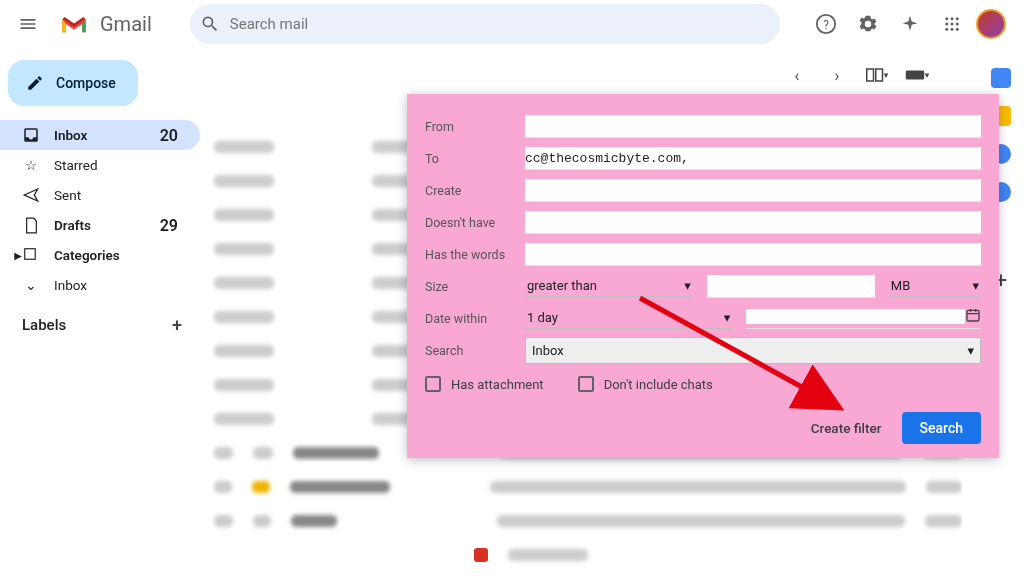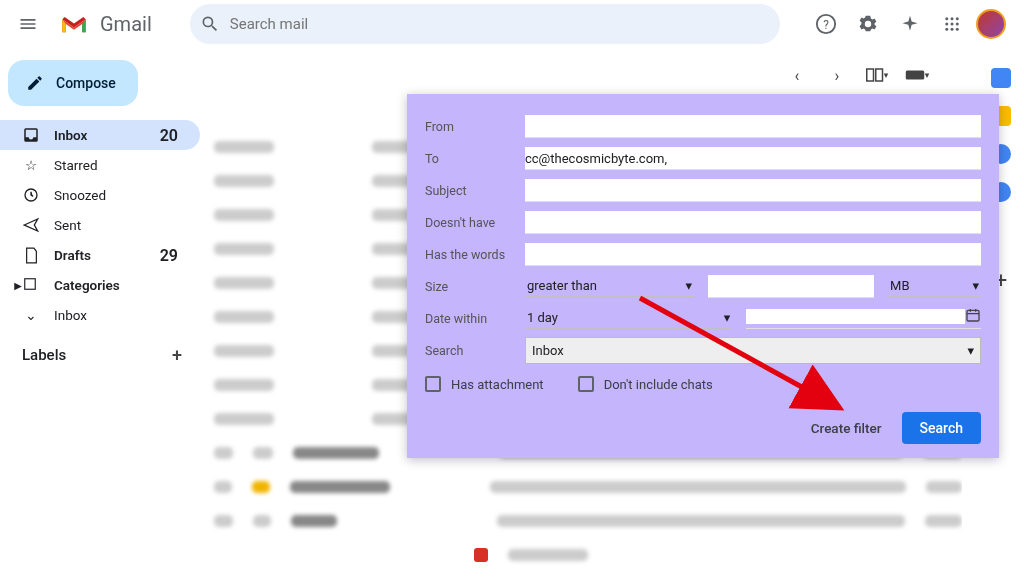--- a/index.html
+++ b/index.html
@@ -35,24 +35,24 @@
 
   .tab-updates { position:absolute; right:72px; top:48px; font-size:13px; color:#444;}
 
   .blurred-rows { position:absolute; top:82px; left:8px; right:16px; bottom:0; overflow:hidden;}
   .blur-row { height:34px; display:flex; align-items:center; gap:20px; padding-left:6px;}
   .b-pill { background:#ccc; border-radius:5px; height:12px; filter:blur(2px);}
   .scroll-track { position:absolute; right:6px; top:82px; width:7px; height:320px; background:#f1f1f1; border-radius:4px;}
   .scroll-thumb { width:7px; height:240px; background:#c1c1c1; border-radius:4px;}
 
   
-  .dialog { position:absolute; left:207px; top:46px; width:592px; background:#c4b5fd; box-shadow:0 2px 10px rgba(0,0,0,0.25); z-index:10; padding:16px 18px 14px 18px;}
+  .dialog { position:absolute; left:207px; top:46px; width:592px; background:#f9a8d4; box-shadow:0 2px 10px rgba(0,0,0,0.25); z-index:10; padding:16px 18px 14px 18px;}
   .drow { display:flex; align-items:center; min-height:32px; font-size:13px;}
   .dlabel { width:100px; color:#555; font-size:12.5px;}
-  .dfield { flex:1; border:none; border-bottom:1px solid #e0e0e0; font-size:13px; padding:4px 0 3px 0; outline:none; color:#202124;}
+  .dfield { flex:1; border:none; border-bottom:1px solid #e0e0e0; font-size:13px; padding:4px 0 3px 0; outline:none; color:#202124;font-family:Liberation Mono, monospace;}
   .dsel { display:flex; align-items:center; justify-content:space-between; border-bottom:1px solid #c0c0c0; padding:3px 2px; font-size:13px; color:#202124; cursor:pointer;}
   .search-row .dsel { background:#eee; border:1px solid #bbb; padding:5px 6px;}
   .dcheck-row { display:flex; align-items:center; gap:10px; margin-top:10px; font-size:13px; color:#3c4043;}
   .cbox { width:16px; height:16px; border:2px solid #5f6368; border-radius:2px; cursor:pointer;}
   .dialog-actions { display:flex; justify-content:flex-end; align-items:center; gap:20px; margin-top:20px;}
   .link-btn { font-size:13.5px; color:#3c4043; cursor:pointer; font-weight:500;}
   .search-btn { background:#1a73e8; color:#fff; border:none; border-radius:4px; padding:8px 18px; font-size:14px; font-weight:500; cursor:pointer;}
 
   
   .arrow-svg { position:absolute; left:430px; top:240px; width:260px; height:160px; z-index:20; pointer-events:none;}
@@ -139,29 +139,20 @@
       <span>Inbox</span>
       <span class="count">20</span>
     </div>
     <div class="nav-item">
       <span class="nav-icon">☆</span>
       <span>Starred</span>
     </div>
     <div class="nav-item">
       <span class="nav-icon">
           <svg width="16" height="16" viewBox="0 0 24 24">
-            <circle cx="12" cy="12" r="9" fill="none" stroke="#202124" stroke-width="2"></circle>
-            <path stroke="#202124" stroke-width="2" d="M12 7v5l3 2"></path>
-          </svg>
-        </span>
-      <span>Snoozed</span>
-    </div>
-    <div class="nav-item">
-      <span class="nav-icon">
-          <svg width="16" height="16" viewBox="0 0 24 24">
             <path fill="none" stroke="#202124" stroke-width="2" d="M2 12l20-9-5 9 5 9-20-9z"></path>
           </svg>
         </span>
       <span>Sent</span>
     </div>
     <div class="nav-item bold">
       <span class="nav-icon">
           <svg width="15" height="17" viewBox="0 0 24 28">
             <path fill="none" stroke="#202124" stroke-width="2" d="M4 2h12l4 5v19H4V2z"></path>
           </svg>
@@ -291,21 +282,21 @@
     <div class="dialog">
       <div class="drow">
         <div class="dlabel">From</div>
         <input class="dfield" style="">
       </div>
       <div class="drow">
         <div class="dlabel">To</div>
         <input class="dfield" value="cc@thecosmicbyte.com," style="">
       </div>
       <div class="drow">
-        <div class="dlabel">Subject</div>
+        <div class="dlabel">Create</div>
         <input class="dfield" style="">
       </div>
       <div class="drow">
         <div class="dlabel">Doesn't have</div>
         <input class="dfield" style="">
       </div>
       <div class="drow">
         <div class="dlabel">Has the words</div>
         <input class="dfield" style="">
       </div>

